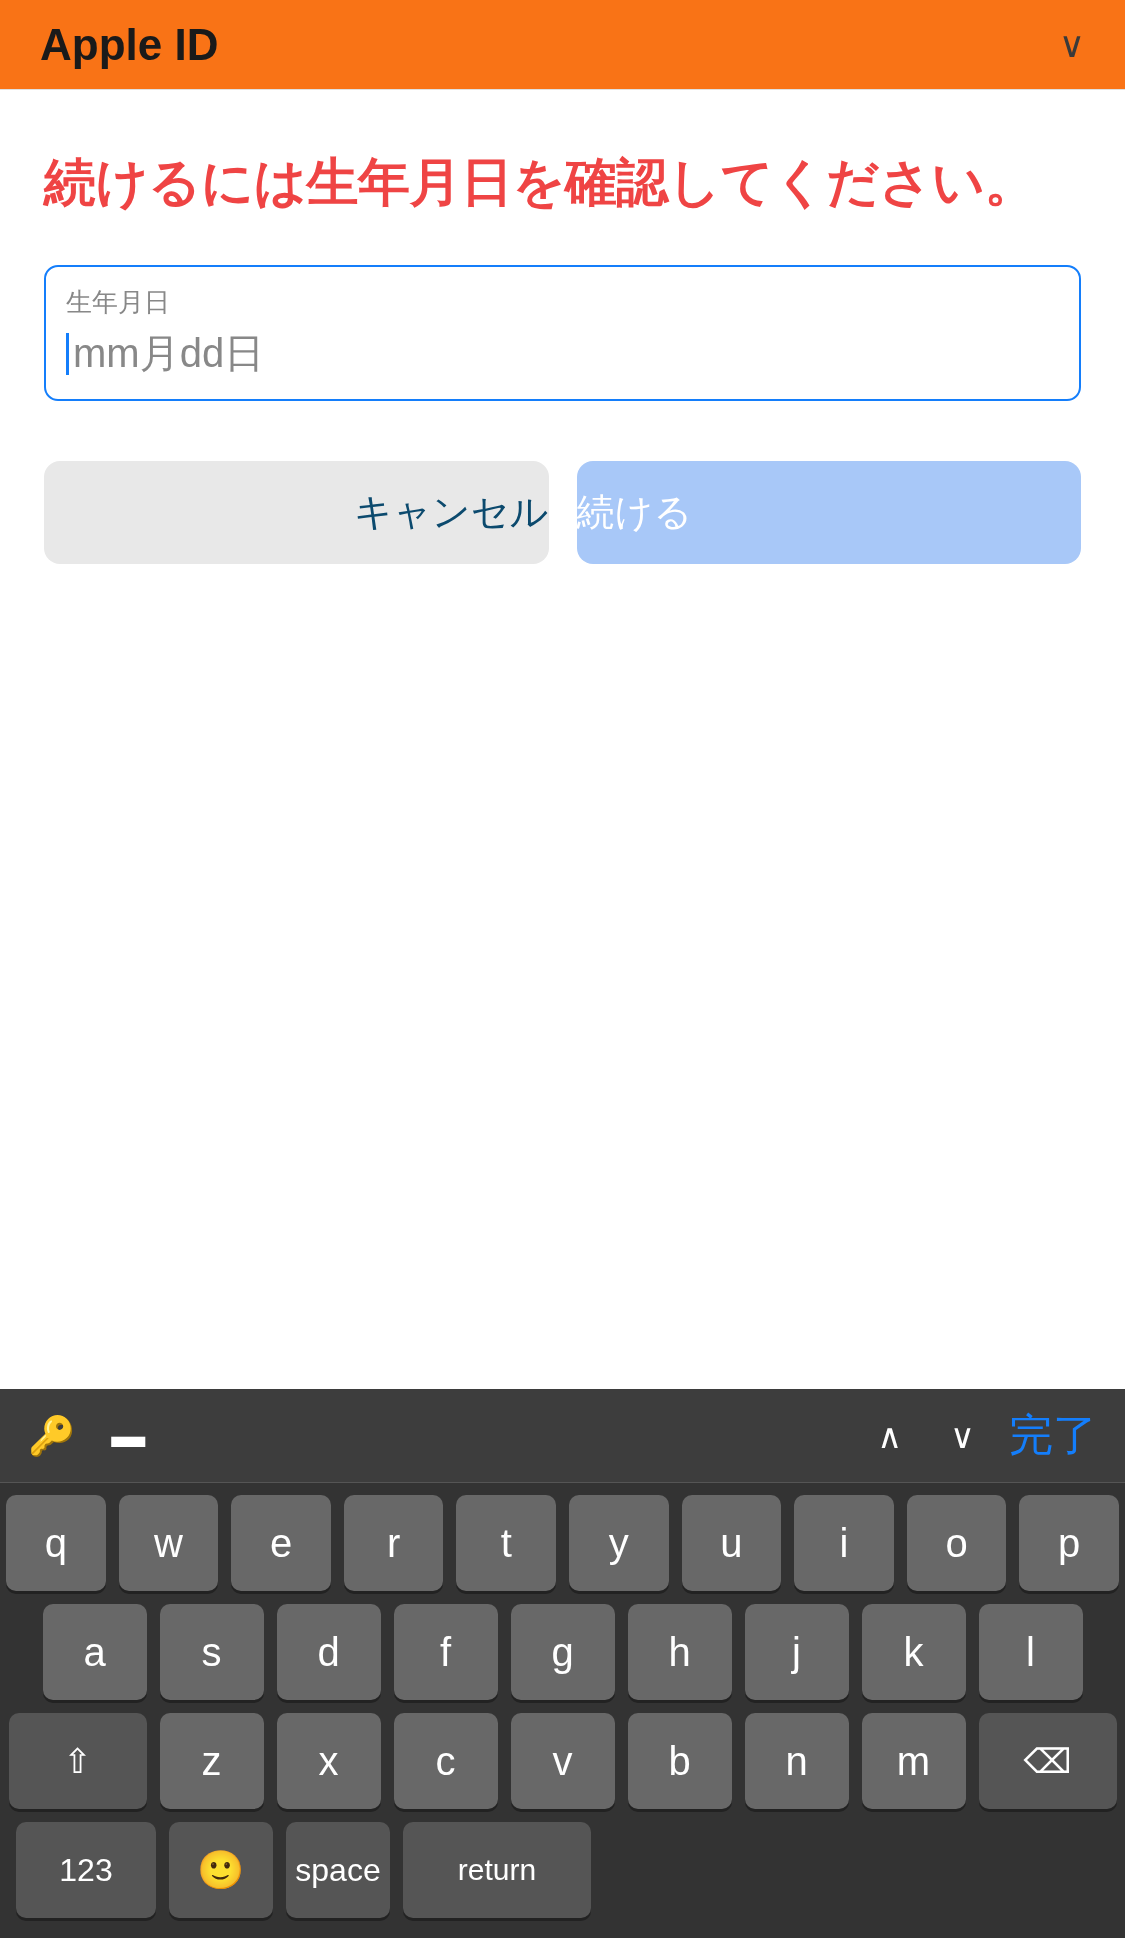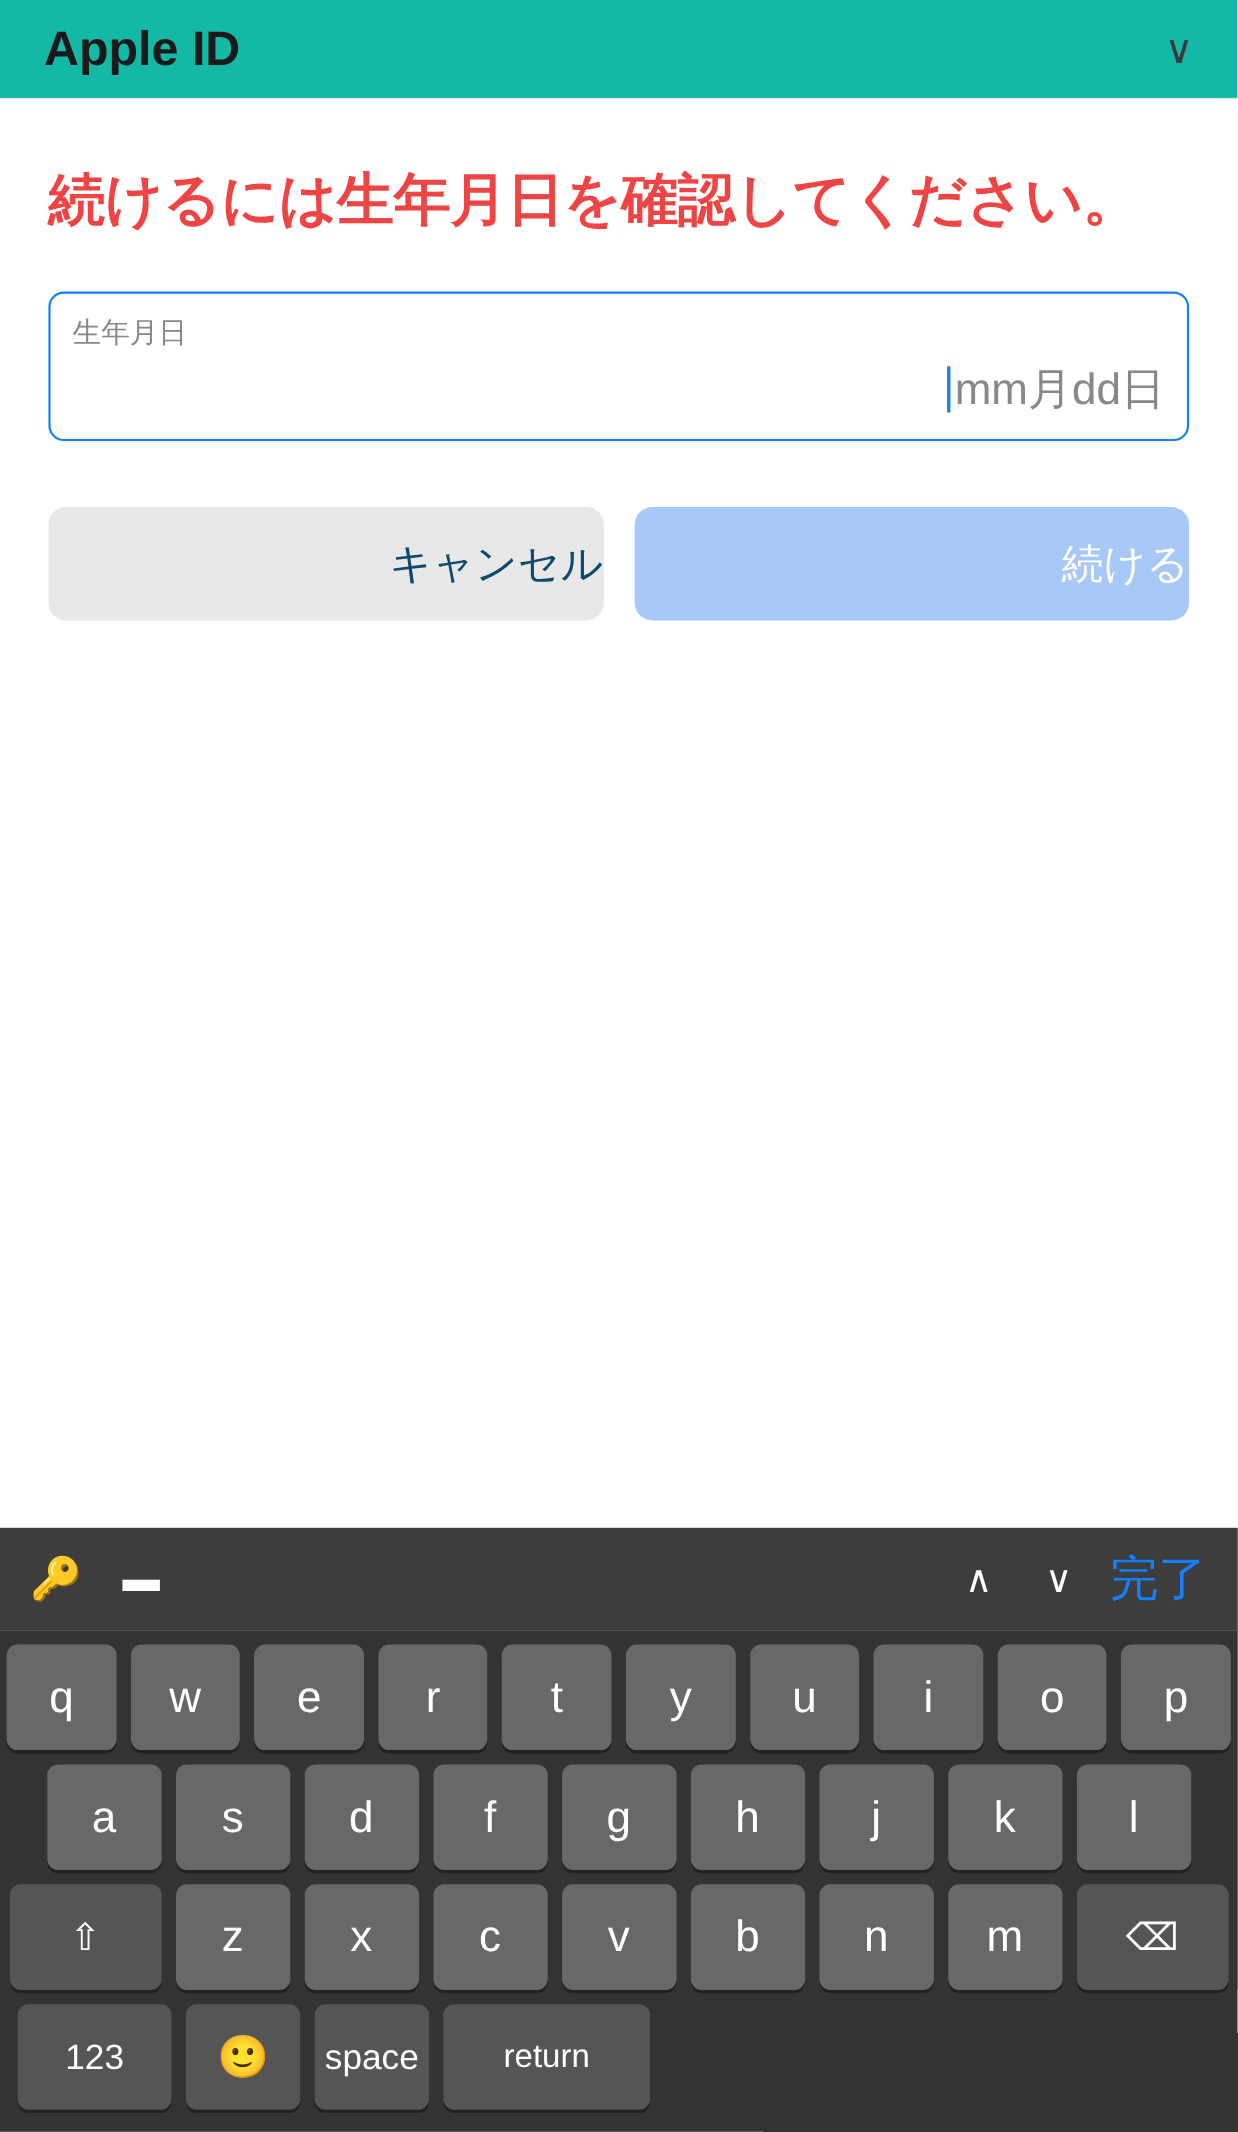--- a/index.html
+++ b/index.html
@@ -13,21 +13,21 @@
     }
 
     
     .header {
       display: flex;
       align-items: center;
       justify-content: space-between;
       padding: 0 40px;
       height: 90px;
       border-bottom: 1px solid #e0e0e0;
-      background: #14b8a6;
+      background: #f97316;
     }
     .header-title {
       font-size: 44px;
       font-weight: 600;
       color: #1a1a1a;
     }
     .header-chevron {
       font-size: 36px;
       color: #3a3a3a;
     }
@@ -56,21 +56,20 @@
     }
     .input-label {
       font-size: 26px;
       color: #888888;
       margin-bottom: 6px;
       display: block;
     }
     .input-value-row {
       display: flex;
       align-items: center;
-      justify-content: flex-end;
     }
     .input-cursor {
       width: 3px;
       height: 42px;
       background: #147EFB;
       margin-right: 4px;
       display: inline-block;
       vertical-align: middle;
     }
     .input-placeholder {
@@ -98,21 +97,21 @@
     }
     .btn-continue {
       flex: 1;
       background: #a8c8f8;
       border: none;
       border-radius: 16px;
       font-size: 38px;
       color: #ffffff;
       padding: 26px 0;
       cursor: pointer;
-      text-align: right;
+      text-align: left;
     }
 
     
     .keyboard-area {
       position: absolute;
       bottom: 0;
       left: 0;
       width: 1125px;
       background: #333333;
     }

